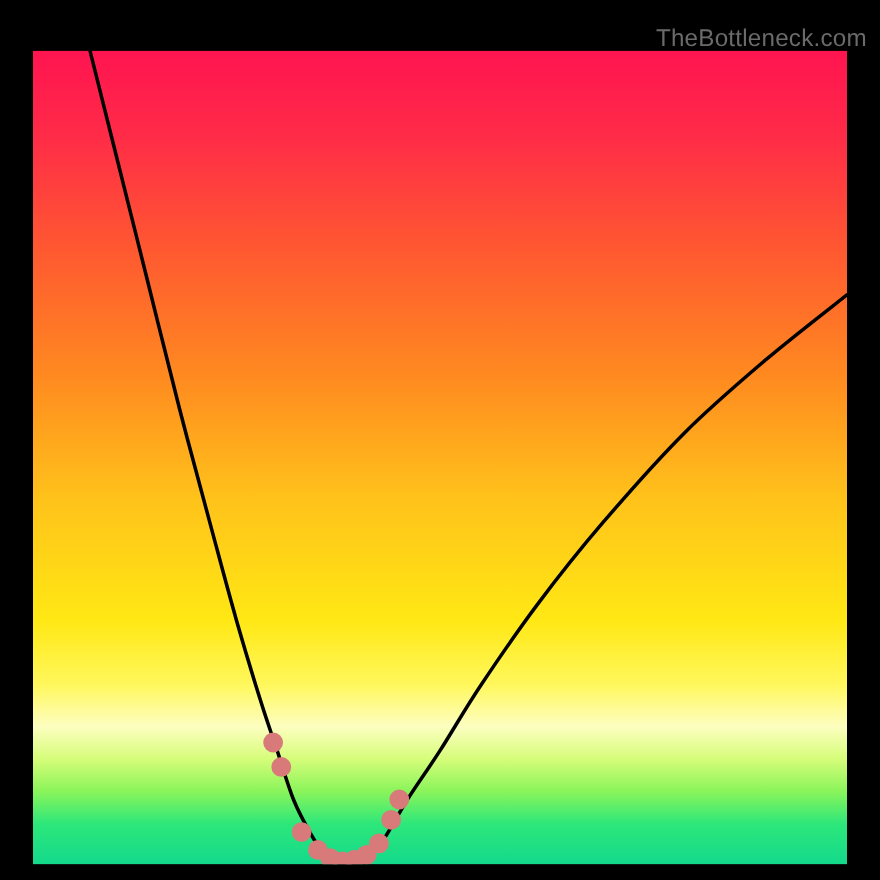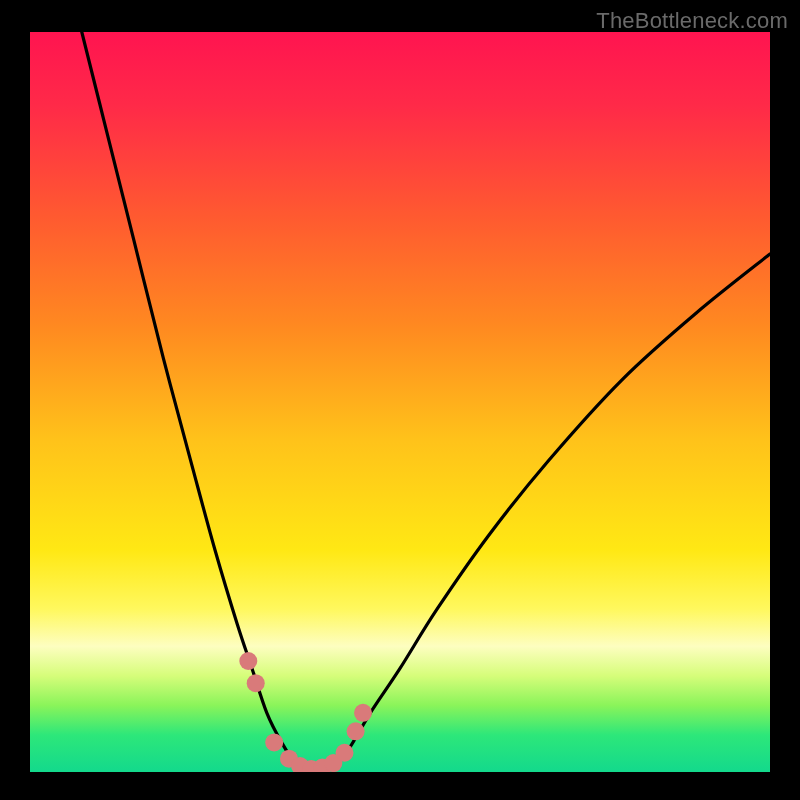--- a/index.html
+++ b/index.html
@@ -7,21 +7,21 @@
     padding: 0;
     width: 800px;
     height: 800px;
     background: #000;
     overflow: hidden;
     font-family: Arial, Helvetica, sans-serif;
   }
   .frame {
     position: absolute;
     left: 0;
-    top: 2px;
+    top: 16px;
     width: 800px;
     height: 712px;
     background: #000;
   }
   .plot-area {
     position: absolute;
     left: 30px;
     top: 30px;
     width: 740px;
     height: 740px;

